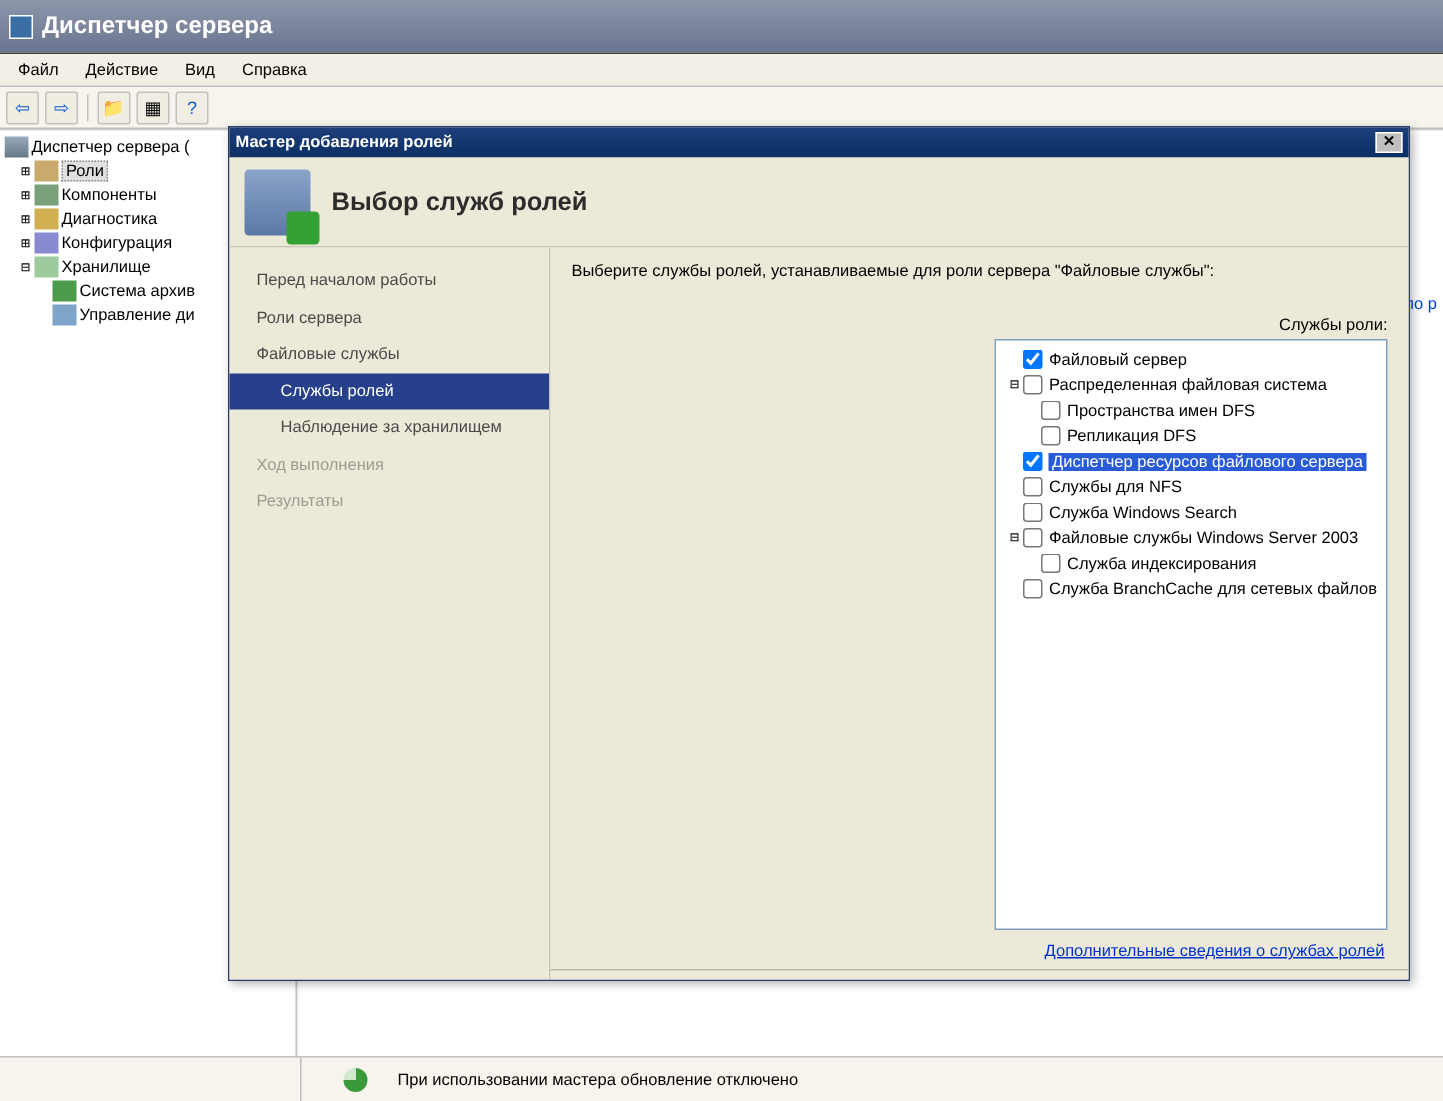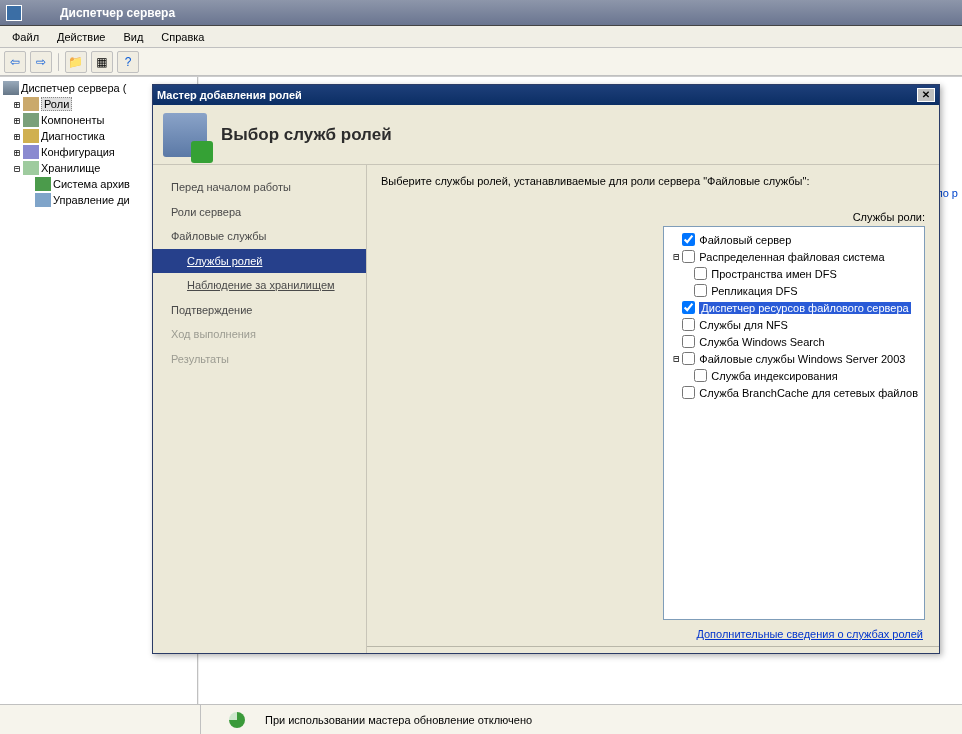--- a/index.html
+++ b/index.html
@@ -9,28 +9,27 @@
     font-size: 11px;
     background: #ece9d8;
     width: 962px;
     height: 734px;
     overflow: hidden;
     position: relative;
   }
   .titlebar {
     background: linear-gradient(#8d96aa, #6a7590);
     color: #fff;
-    height: 26px;
+    height: 36px;
     display: flex;
     align-items: center;
     padding: 0 6px;
-    font-size: 12px;
+    font-size: 16px;
     font-weight: bold;
     border-bottom: 1px solid #444;
-    gap: 32px;
   }
   .titlebar .tb-icon { width:16px;height:16px;background:#3b6ea5;border:1px solid #fff;margin-right:6px; }
   .menubar {
     background: #f1efe6;
     border-bottom: 1px solid #c0c0c0;
     display: flex;
     gap: 2px;
     padding: 2px 4px;
     height: 22px;
     align-items: center;
@@ -105,21 +104,21 @@
   .wiz-header .hicon::after{content:"";position:absolute;right:-6px;bottom:-6px;width:22px;height:22px;background:#35a135;border-radius:3px;}
   .wiz-header h2 { margin:0;font-size:17px;font-weight:bold;color:#2c2c2c; }
   .wiz-body { flex:1; display:flex; }
   .wiz-nav {
     width:214px;
     background:#ece9d8;
     border-right:1px solid #c8c5b8;
     padding:10px 0;
   }
   .wiz-nav .nav-item { padding:4px 18px;color:#4a4a4a;cursor:default;font-size:11px;line-height:1.5; }
-  .wiz-nav .nav-item.indent { padding-left:34px;text-decoration:underline; }
+  .wiz-nav .nav-item.indent { padding-left:34px; }
   .wiz-nav .nav-item.sel { background:#26408b;color:#fff; }
   .wiz-nav .nav-item.dim { color:#9c9c92; }
   .wiz-content { flex:1;background:#ece9d8;padding:10px 14px 6px 14px;display:flex;flex-direction:column; }
   .wiz-prompt { margin-bottom:24px;font-size:11px; }
   .wiz-split { flex:1;display:flex;gap:14px;min-height:0; }
   .svc-col { flex:1;display:flex;flex-direction:column;min-width:0;align-items:flex-end; }
   .svc-label { margin-bottom:3px;font-size:11px; }
   .svc-listbox { flex:1;background:#fff;border:1px solid #7f9db9;padding:4px 6px;overflow:auto;font-size:11px; }
   .svc-row { display:flex;align-items:center;height:17px;white-space:nowrap; }
   .svc-row .exp { width:12px;text-align:center;font-family:monospace;font-size:10px;color:#000; }
@@ -223,21 +222,20 @@
     <div class="hicon"></div>
     <h2>Выбор служб ролей</h2>
   </div>
   <div class="wiz-body">
     <div class="wiz-nav">
       <div class="nav-item">Перед началом работы</div>
       <div class="nav-item">Роли сервера</div>
       <div class="nav-item">Файловые службы</div>
       <div class="nav-item indent sel">Службы ролей</div>
       <div class="nav-item indent">Наблюдение за хранилищем</div>
-      <div class="nav-item">Подтверждение</div>
       <div class="nav-item dim">Ход выполнения</div>
       <div class="nav-item dim">Результаты</div>
     </div>
     <div class="wiz-content">
       <div class="wiz-prompt">Выберите службы ролей, устанавливаемые для роли сервера "Файловые службы":</div>
       <div class="wiz-split">
         <div class="svc-col">
           <div class="svc-label">Службы роли:</div>
           <div class="svc-listbox">
             <div class="svc-row" style="padding-left:12px">

